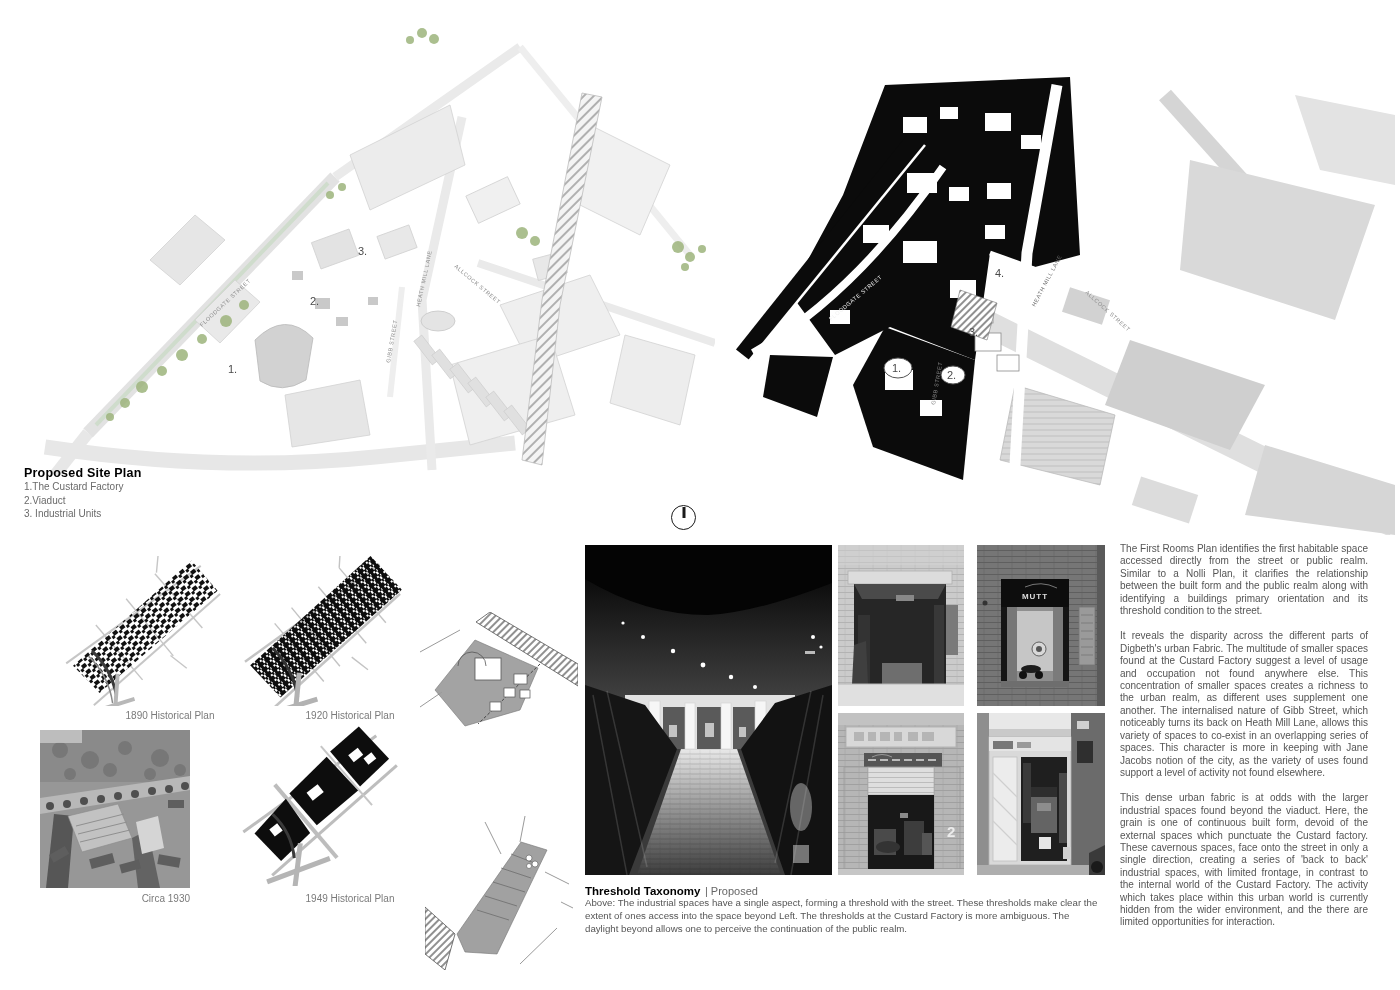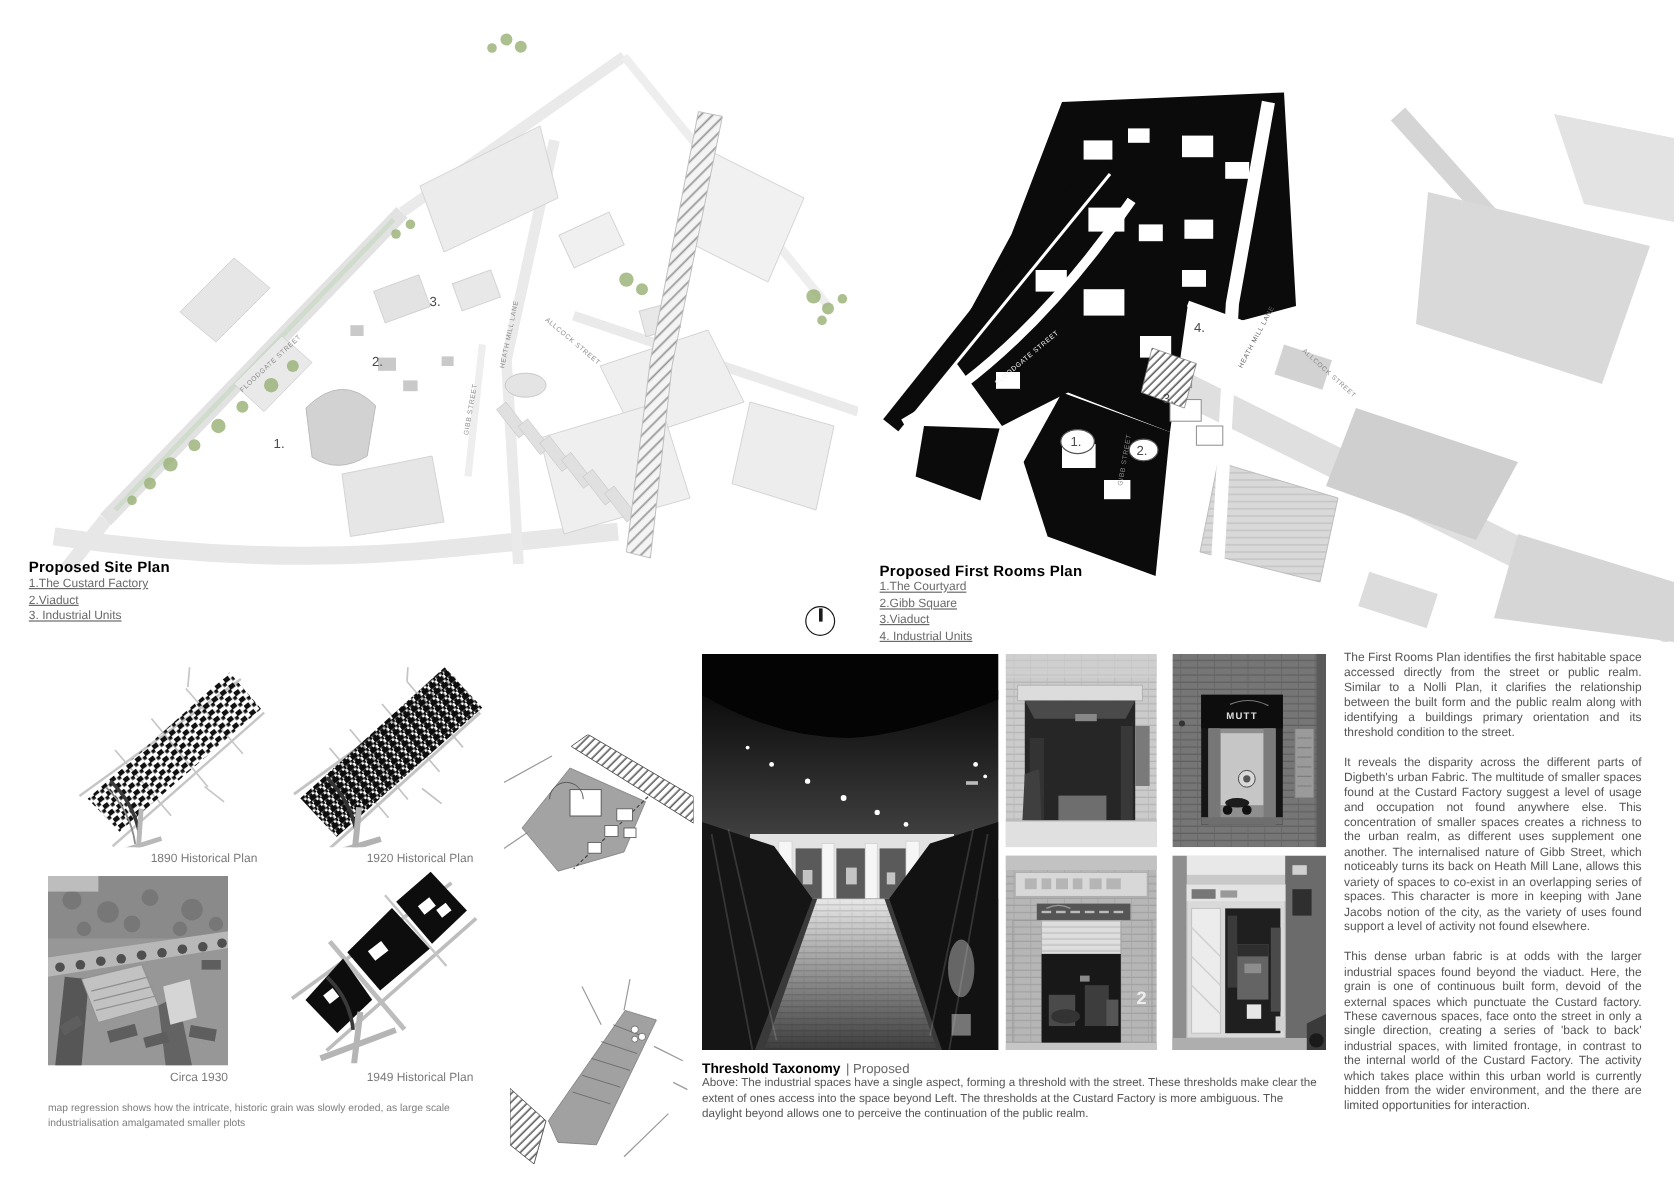--- a/index.html
+++ b/index.html
@@ -1,20 +1,20 @@
 <!DOCTYPE html>
 <html><head>
 <meta charset="utf-8">
 <style>
   html,body{margin:0;padding:0;background:#fff;}
   #board{position:relative;width:1400px;height:990px;background:#ffffff;overflow:hidden;
          font-family:"Liberation Sans", sans-serif;}
   .abs{position:absolute;}
   .legend-title{font-size:12.5px;font-weight:bold;color:#000;letter-spacing:.2px;}
-  .legend-item{font-size:10px;color:#6a6a6a;line-height:13.5px;text-decoration:underline;}
+  .legend-item{font-size:10px;color:#6a6a6a;line-height:13.5px;}
   .body-text{font-size:9.4px;color:#585858;text-align:justify;line-height:12.2px;}
   .right-text{font-size:10px;color:#555;text-align:justify;line-height:12.4px;margin:0 0 13px 0;}
   .cap{font-size:10px;color:#7a7a7a;}
   .small-cap{font-size:8.6px;color:#7d7d7d;line-height:11.5px;}
   .thr-title{font-size:11.5px;font-weight:bold;color:#000;margin-top:12px;}
   .thr-loc{font-size:11px;font-weight:normal;color:#666;}
   .thr-cap{font-size:9.7px;color:#555;line-height:13.2px;text-align:left;width:515px;}
   .maplabel{font-size:5.6px;letter-spacing:.6px;}
   .marker{font-size:11px;fill:#4a4a4a;}
   #north-arrow{width:23px;height:23px;border:1.6px solid #1a1a1a;border-radius:50%;}
@@ -237,27 +237,20 @@
     <text class="marker" x="260" y="222">4.</text>
 
     <g class="maplabel">
       <text transform="translate(96,266) rotate(-40)" fill="#f0f0f0">FLOODGATE STREET</text>
       <text transform="translate(300,252) rotate(-62)" fill="#666">HEATH MILL LANE</text>
       <text transform="translate(350,238) rotate(42)" fill="#8a8a8a">ALLCOCK STREET</text>
       <text transform="translate(200,350) rotate(-80)" fill="#888">GIBB STREET</text>
     </g>
   </svg>
 
-  <div class="abs" style="left:733px;top:469px;width:220px">
-    <div class="legend-title">Proposed First Rooms Plan</div>
-    <div class="legend-item">1.The Courtyard</div>
-    <div class="legend-item">2.Gibb Square</div>
-    <div class="legend-item">3.Viaduct</div>
-    <div class="legend-item">4. Industrial Units</div>
-  </div>
 
   <svg class="abs" style="left:55px;top:556px" width="180" height="150" viewBox="0 0 180 150">
     <g transform="rotate(-38 90 75)">
       <path d="M 8,52 L 174,58" stroke="#c6c6c6" stroke-width="2" fill="none"></path>
       <path d="M 4,102 L 172,92" stroke="#c6c6c6" stroke-width="2" fill="none"></path>
       <g stroke="#c6c6c6" stroke-width="1.4" fill="none">
         <path d="M 55,40 L 58,112"></path>
           <path d="M 95,38 L 97,112"></path>
           <path d="M 133,36 L 137,108"></path>
         <path d="M 135,36 L 152,18"></path>
@@ -352,21 +345,20 @@
       </g>
       <path d="M 30,104 Q 44,82 40,56" stroke="#3a3a3a" stroke-width="3" fill="none"></path>
       <path d="M -6,106 L 58,126" stroke="#b5b5b5" stroke-width="5" fill="none"></path>
       <path d="M 4,136 L 44,96" stroke="#b5b5b5" stroke-width="5" fill="none"></path>
     </g>
   </svg>
 
   <div class="abs cap" style="left:40px;top:893px;width:150px;text-align:right">Circa 1930</div>
   <div class="abs cap" style="left:280px;top:893px;width:140px;text-align:center">1949 Historical Plan</div>
 
-  <div class="abs small-cap" style="left:40px;top:918px;width:395px">map regression shows how the intricate, historic grain was slowly eroded, as large scale industrialisation amalgamated smaller plots</div>
 
 
   <svg class="abs" style="left:420px;top:612px" width="158" height="122" viewBox="0 0 158 122">
     <polygon points="70,0 158,52 158,74 56,10" fill="url(#hatchFine)" stroke="#555" stroke-width="0.8"></polygon>
     <path d="M 0,40 L 40,18 M 0,95 L 22,80" stroke="#9a9a9a" stroke-width="1" fill="none"></path>
     <polygon points="15,78 55,28 118,56 100,98 45,114" fill="#9a9a9a" opacity="0.9" stroke="#666" stroke-width="0.6"></polygon>
     <rect x="55" y="46" width="26" height="22" fill="#ffffff" stroke="#555" stroke-width="0.8"></rect>
     <path d="M 38,54 a 14,14 0 0 1 28,0" fill="none" stroke="#555" stroke-width="0.8"></path>
     <path d="M 120,52 L 58,112" stroke="#444" stroke-width="1" stroke-dasharray="3,2" fill="none"></path>
     <g fill="#ffffff" stroke="#555" stroke-width="0.7">

